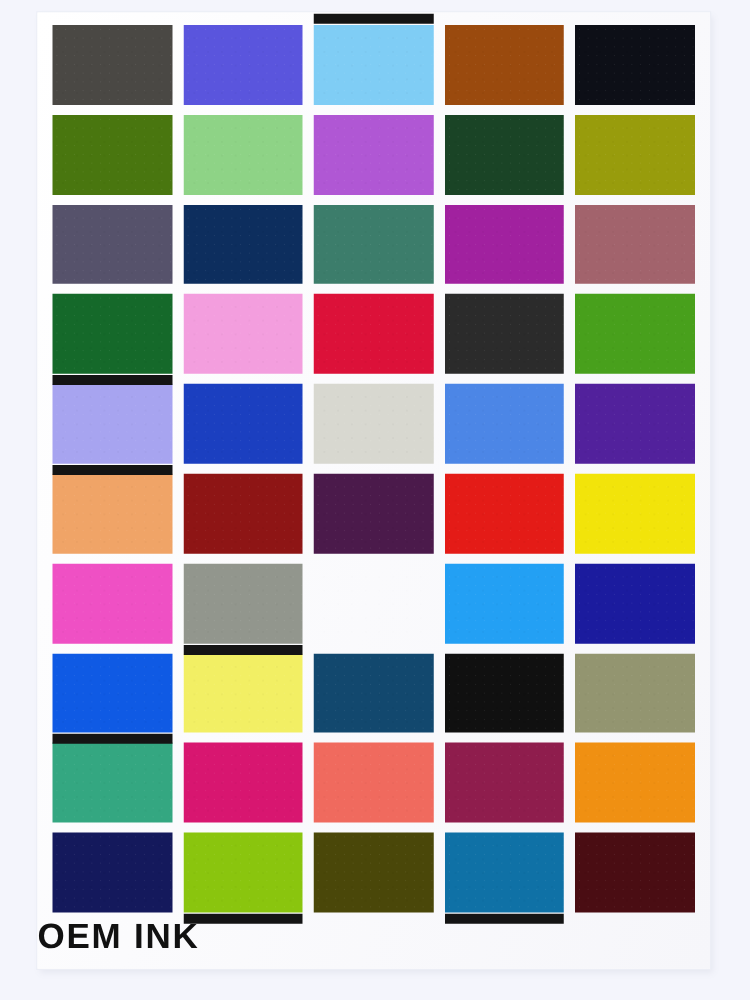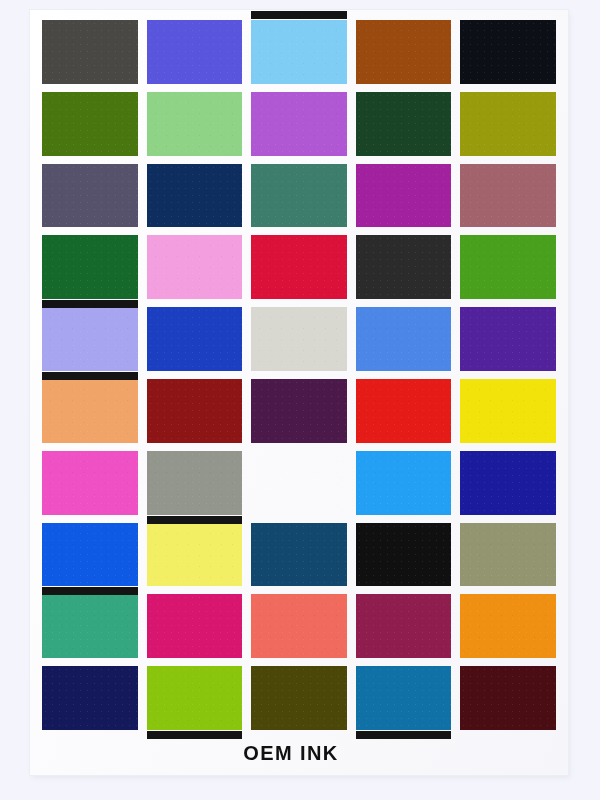--- a/index.html
+++ b/index.html
@@ -92,22 +92,22 @@
     z-index: 3;
   }
   .reg-bar.top    { top: -9px; }
   .reg-bar.bottom { bottom: -9px; }
 
   #chart-caption {
     position: absolute;
     left: 0;
     right: 16px;
     bottom: 10px;
-    text-align: center;
-    font-size: 20px;
+    text-align: left;
+    font-size: 28px;
     font-weight: bold;
     letter-spacing: 1.4px;
     color: #111111;
     z-index: 4;
     font-family: "Liberation Sans", sans-serif;
   }
 </style>
 </head>
 <body>
 

